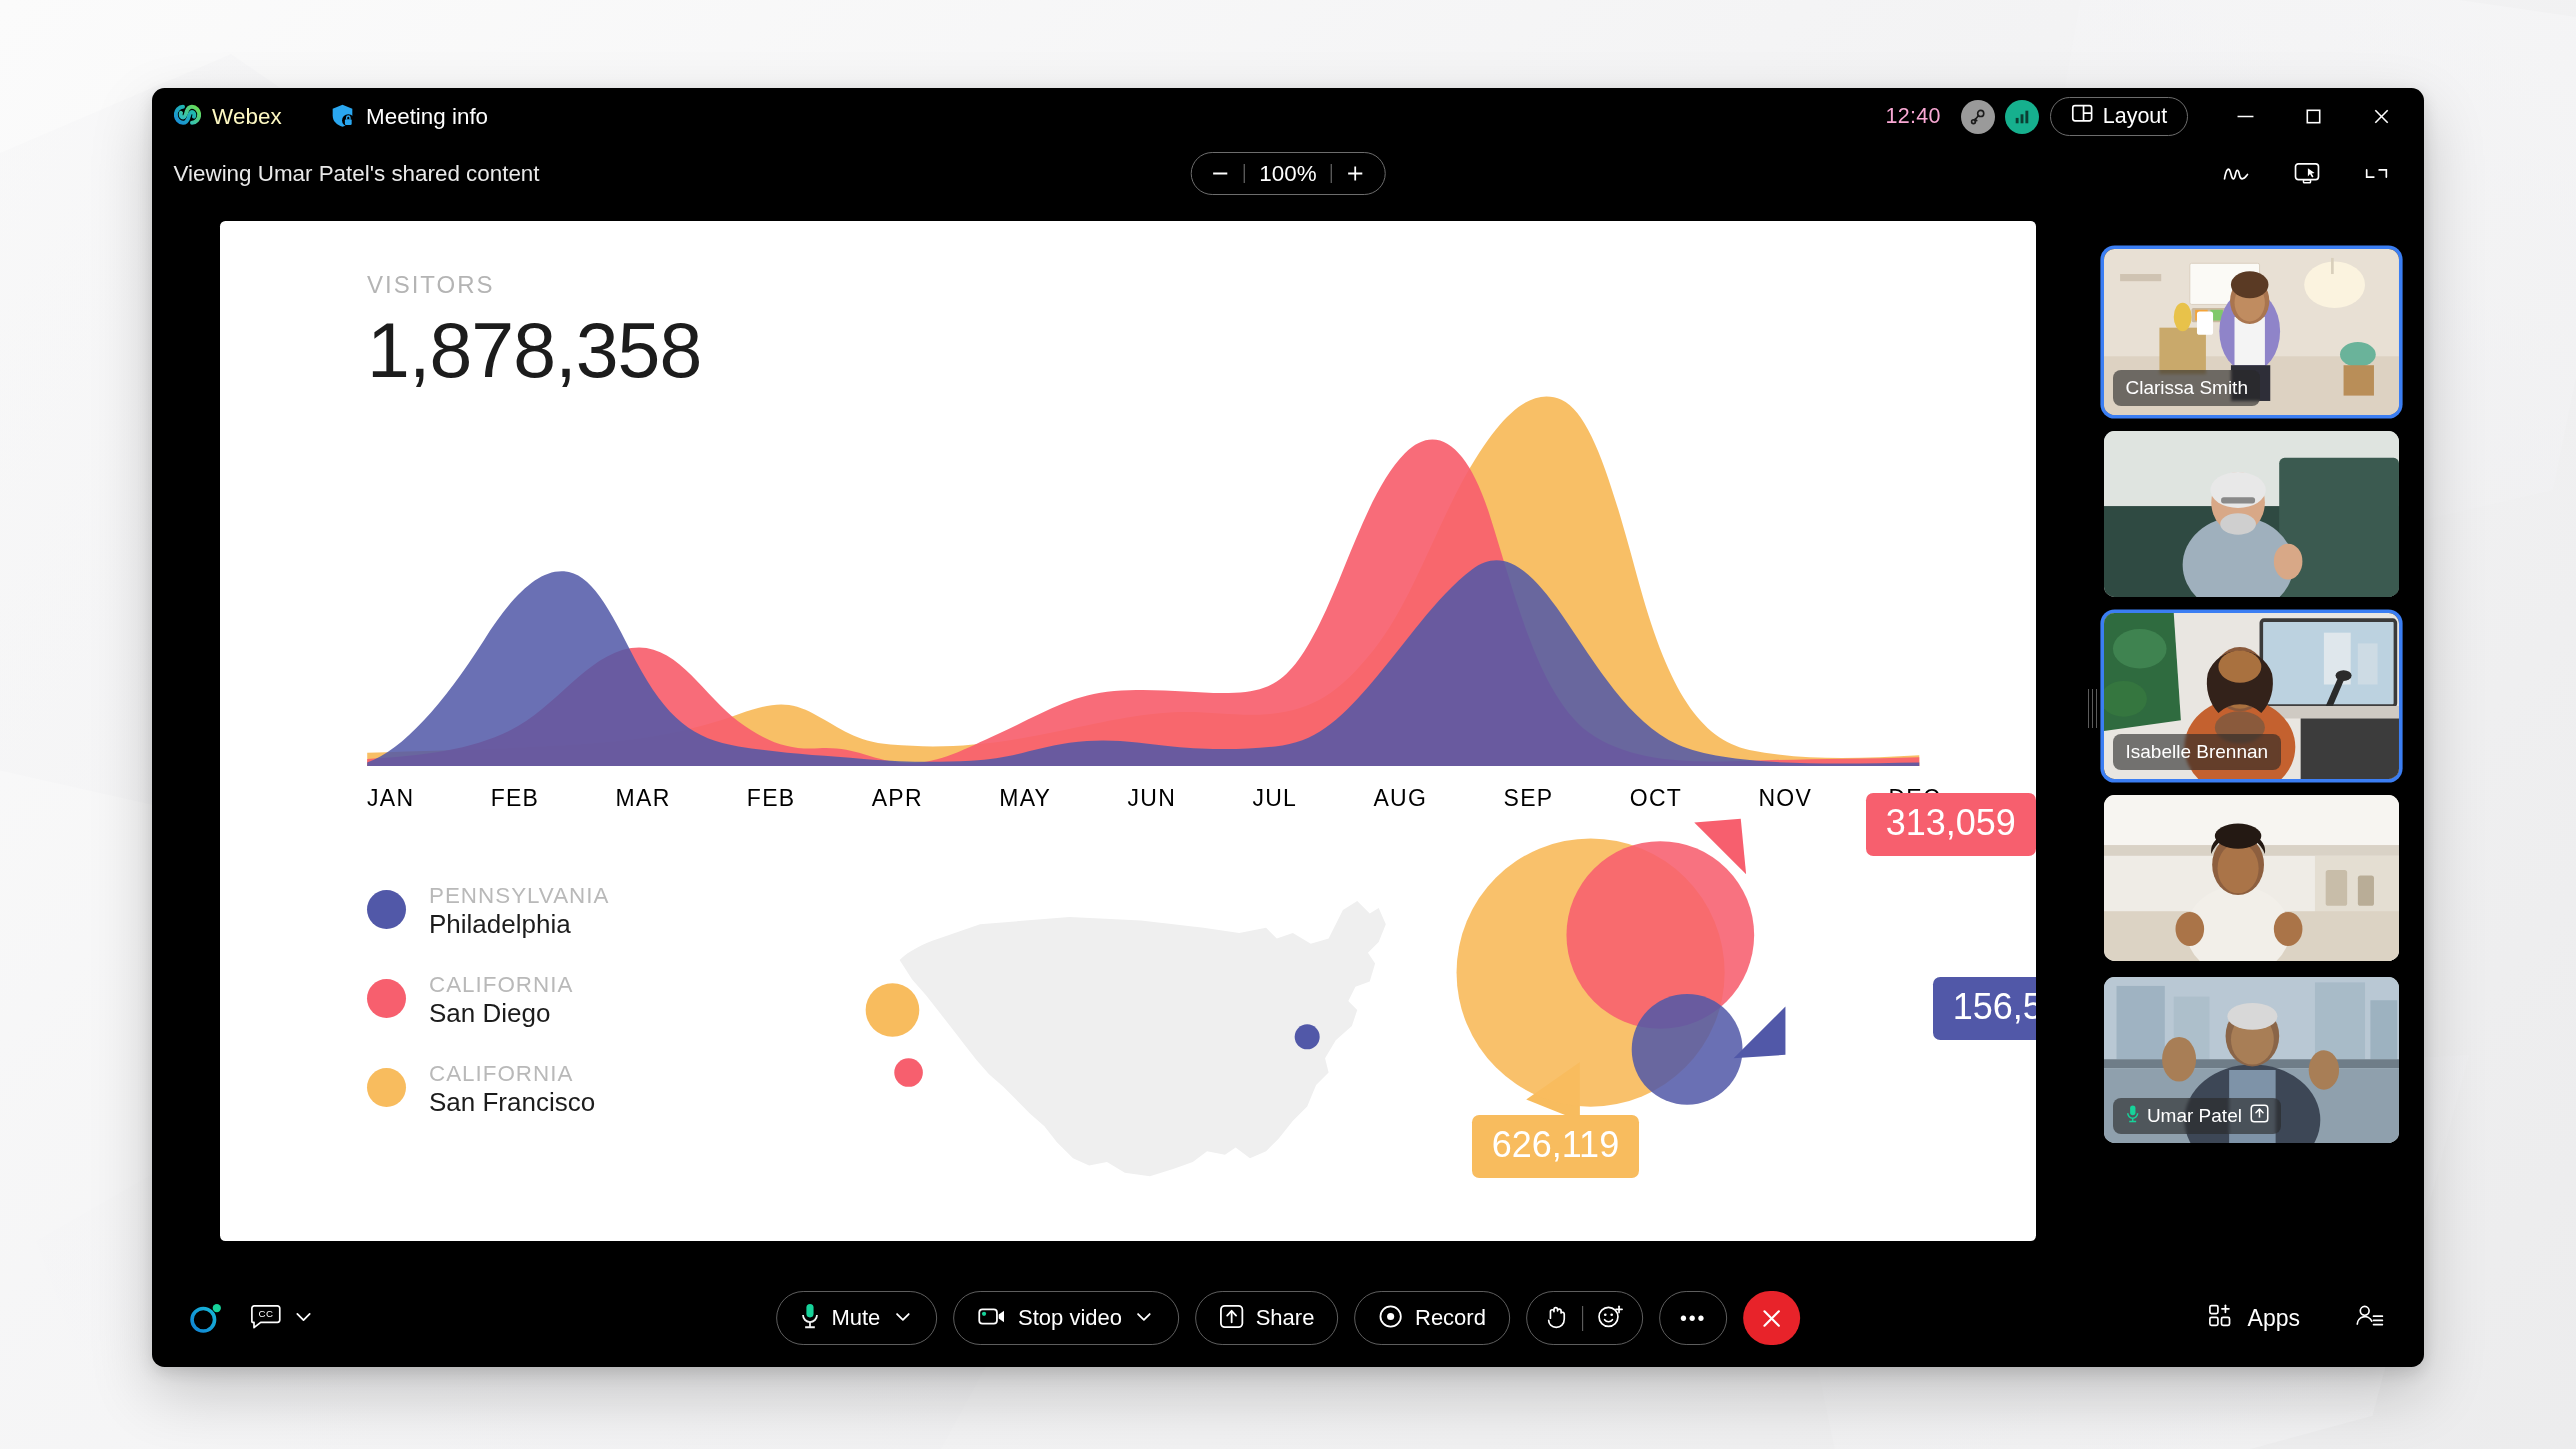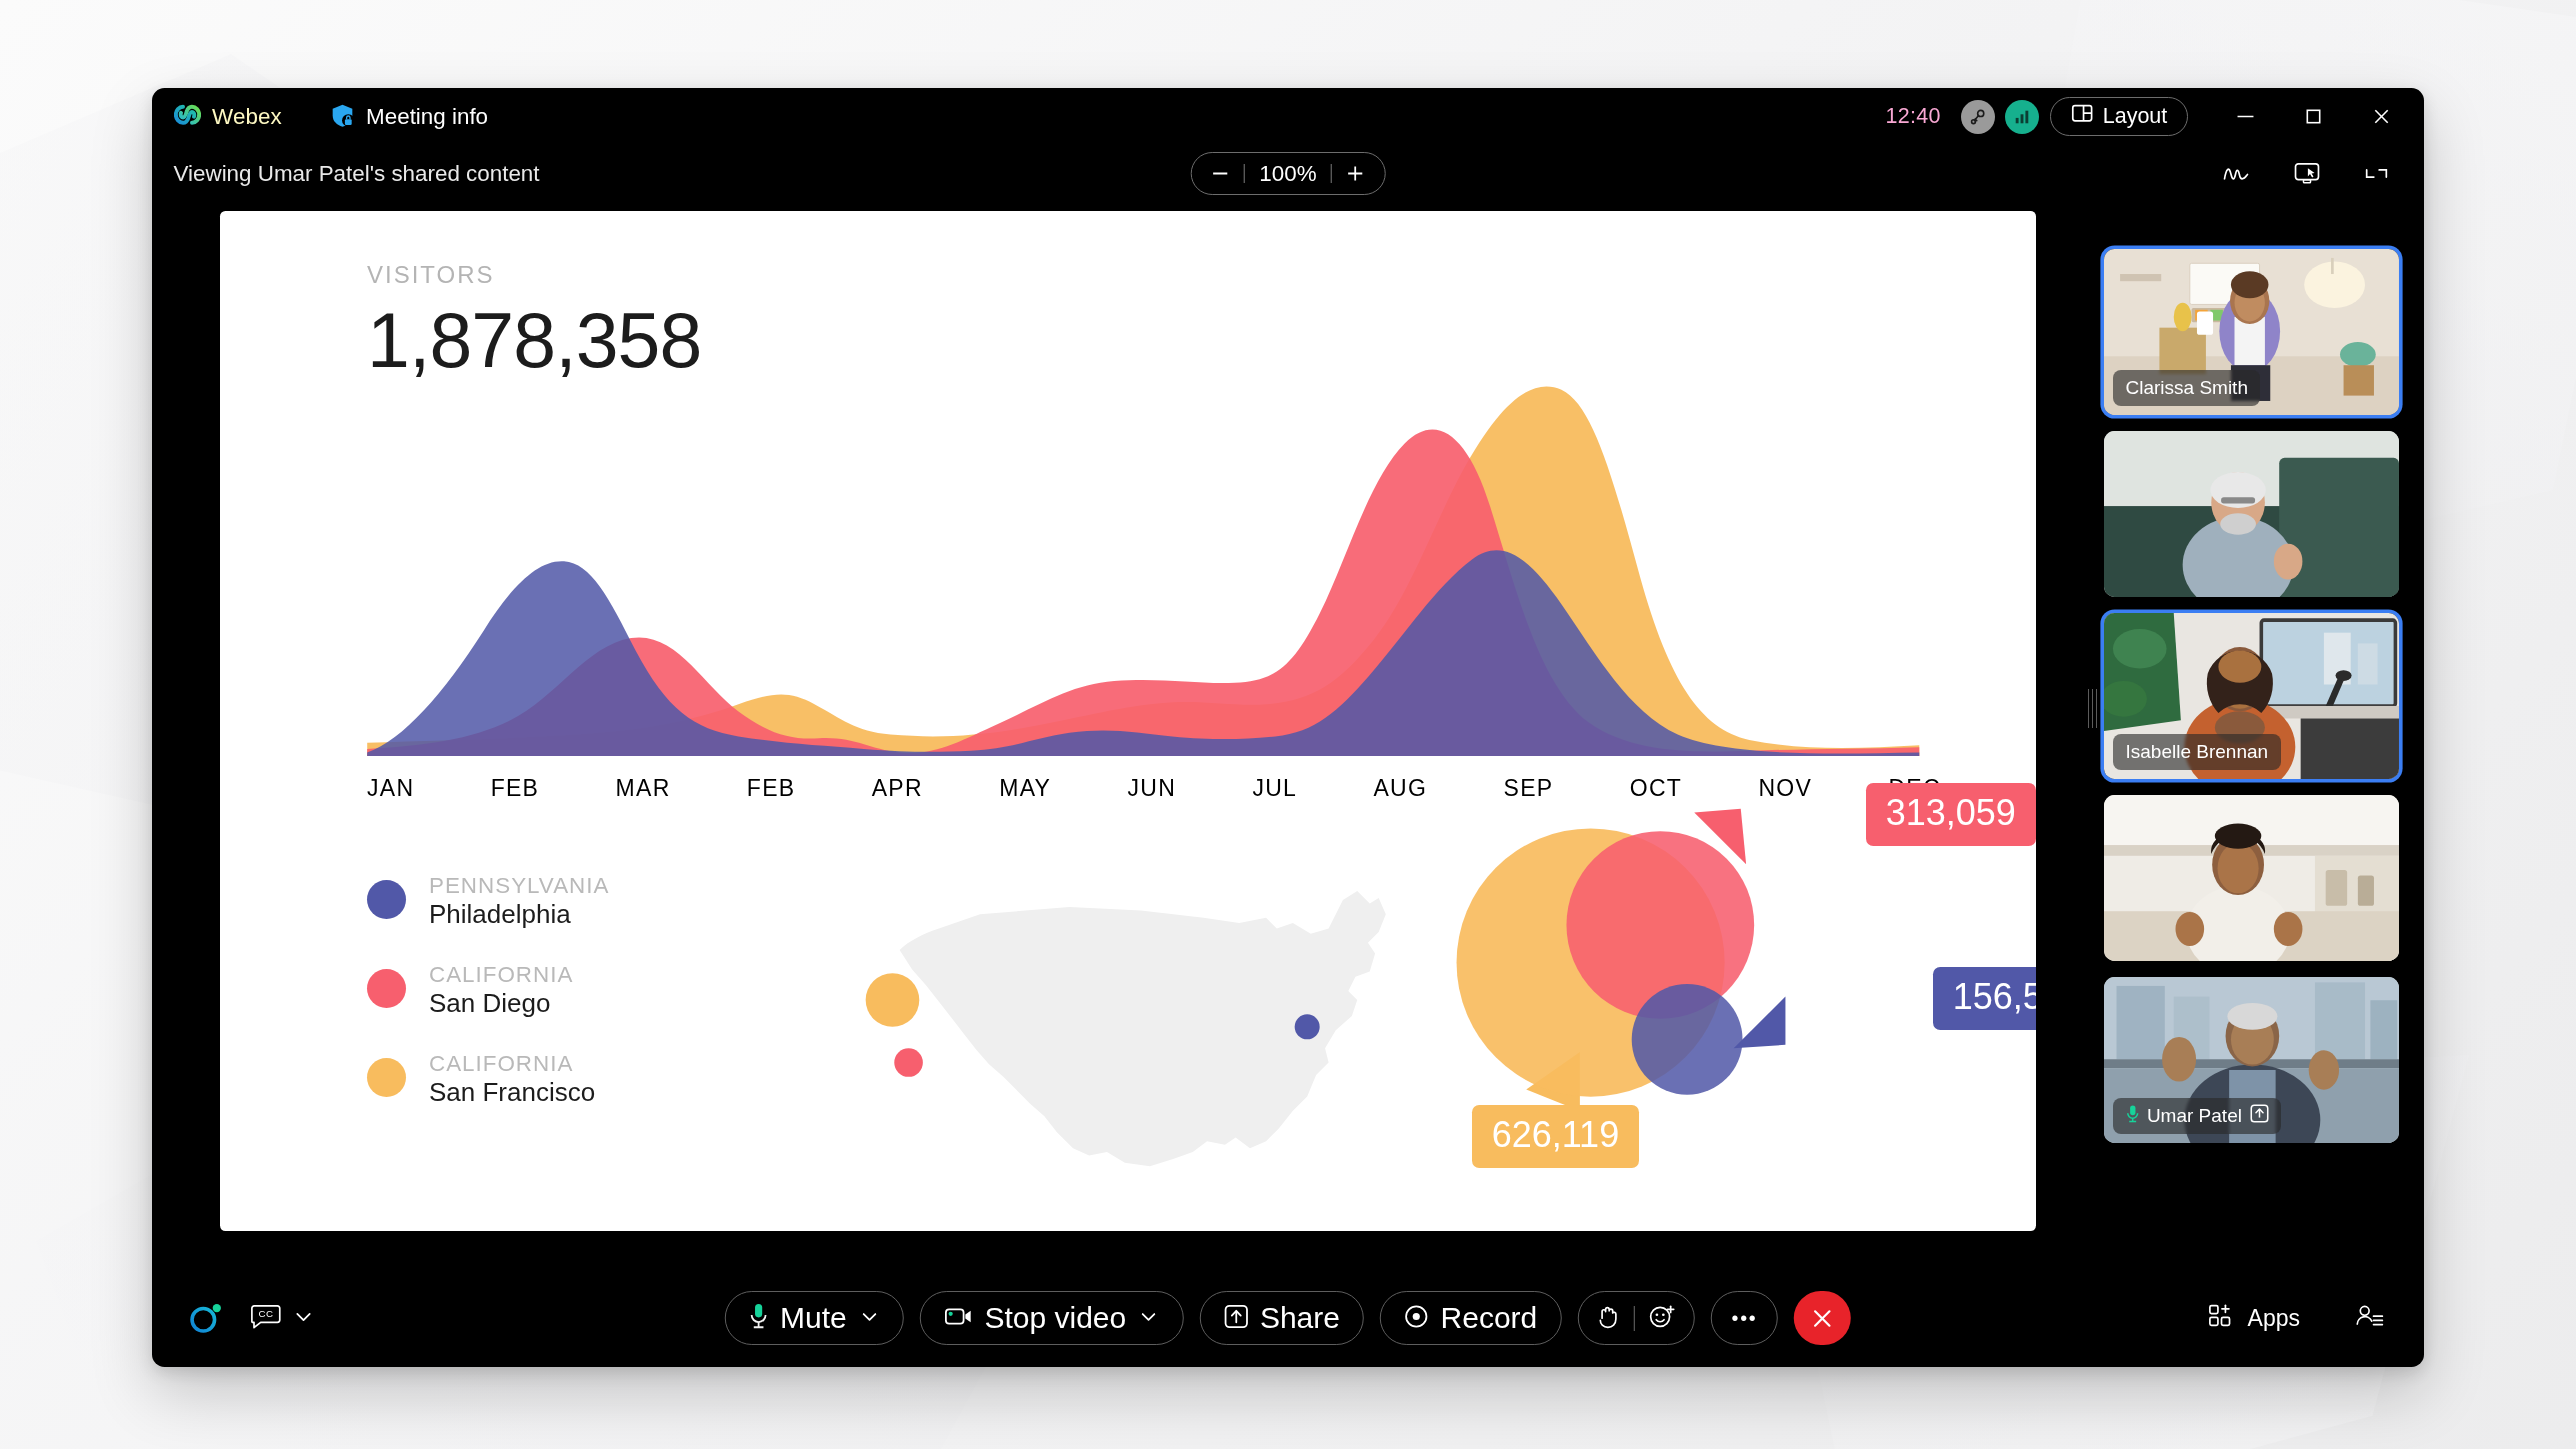--- a/index.html
+++ b/index.html
@@ -88,21 +88,21 @@
     text-align:left; }
   .share-icons { position:absolute; right:34px; display:flex; align-items:center; gap:41px; }
   .share-icons .si { cursor:pointer; display:flex; }
 
   
   .stage {
     position:absolute; left:0; right:0; top:114px; bottom:98px;
     display:flex;
   }
   .content-area {
-    position:absolute; left:68px; top:9px;
+    position:absolute; left:68px; top:19px;
     width:1816px; height:1020px;
     background:#fff; border-radius:5.4px; overflow:hidden;
   }
 
   
   .dash { position:relative; width:100%; height:100%; }
   .kpi { position:absolute; left:147px; top:50px; }
   .kpi-label { color:#b4b4b4; font-size:24px; letter-spacing:2px; }
   .kpi-value { color:#1c1c1c; font-size:77px; font-weight:300; letter-spacing:-0.9px; margin-top:7.2px; }
   .areachart { position:absolute; left:98px; top:125px; width:1646px; height:429px; }
@@ -152,21 +152,21 @@
   .tb-far-left { position:absolute; left:36px; display:flex; align-items:center; gap:27px; }
   .assistant { width:36px; height:36px; position:relative; cursor:pointer; }
   .cc-btn { display:flex; align-items:center; gap:10.7px; cursor:pointer; }
   .tb-center { position:absolute; left:50%; transform:translateX(-50%);
     display:flex; align-items:center; gap:16px; }
   .ctl {
     display:flex; align-items:center; gap:11.6px;
     border:1.3px solid #5e5e5e; border-radius:27px;
     height:54px; padding:0 23px; cursor:pointer;
   }
-  .ctl span.lbl { color:#fff; font-size:30px; }
+  .ctl span.lbl { color:#fff; font-size:22px; }
   .ctl.split { padding:0 18px; gap:14.3px; }
   .ctl .vsep { width:0.9px; height:25px; background:#6b6b6b; }
   .ctl.more { padding:0 19.7px; }
   .endcall {
     width:57px; height:54px; border-radius:27px; background:#e8232a;
     display:flex; align-items:center; justify-content:center; cursor:pointer;
   }
   .tb-far-right { position:absolute; right:39px; display:flex; align-items:center; gap:55px; }
   .apps-btn { display:flex; align-items:center; gap:12.5px; cursor:pointer; }
   .apps-btn span { color:#fff; font-size:23px; }

